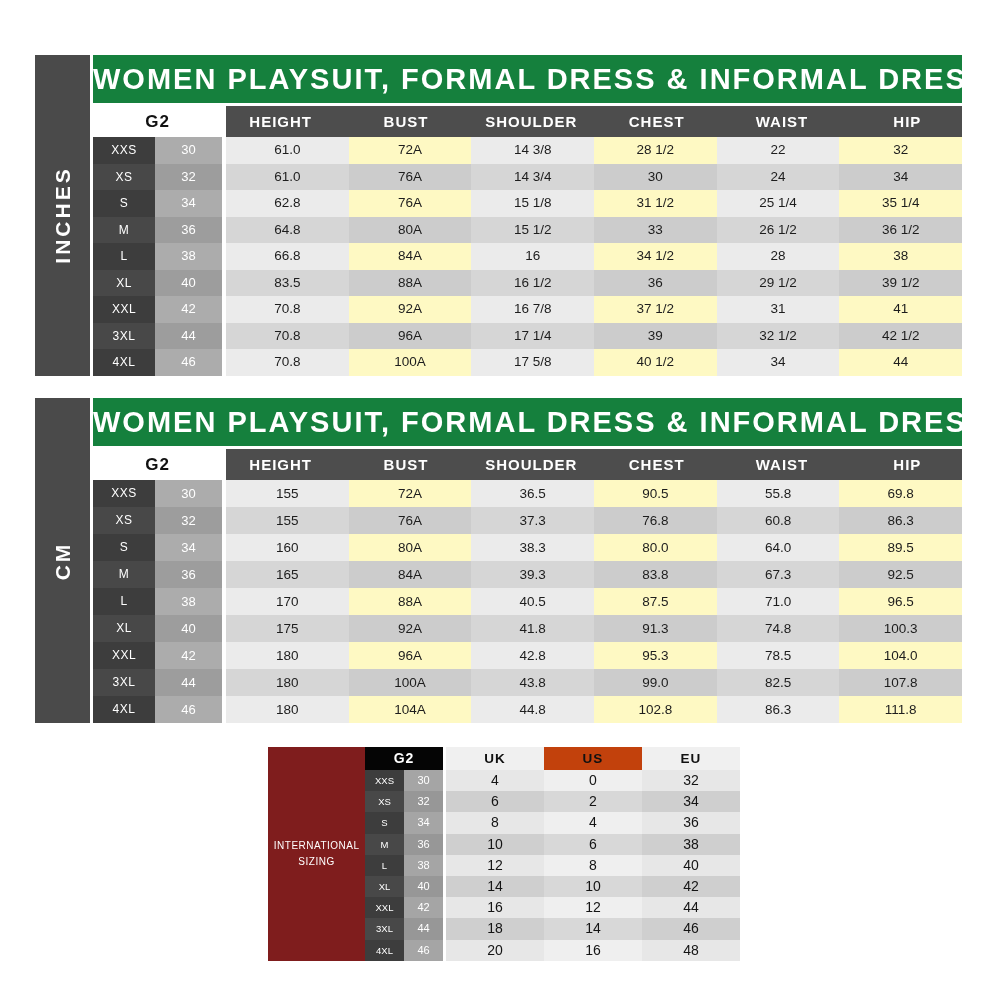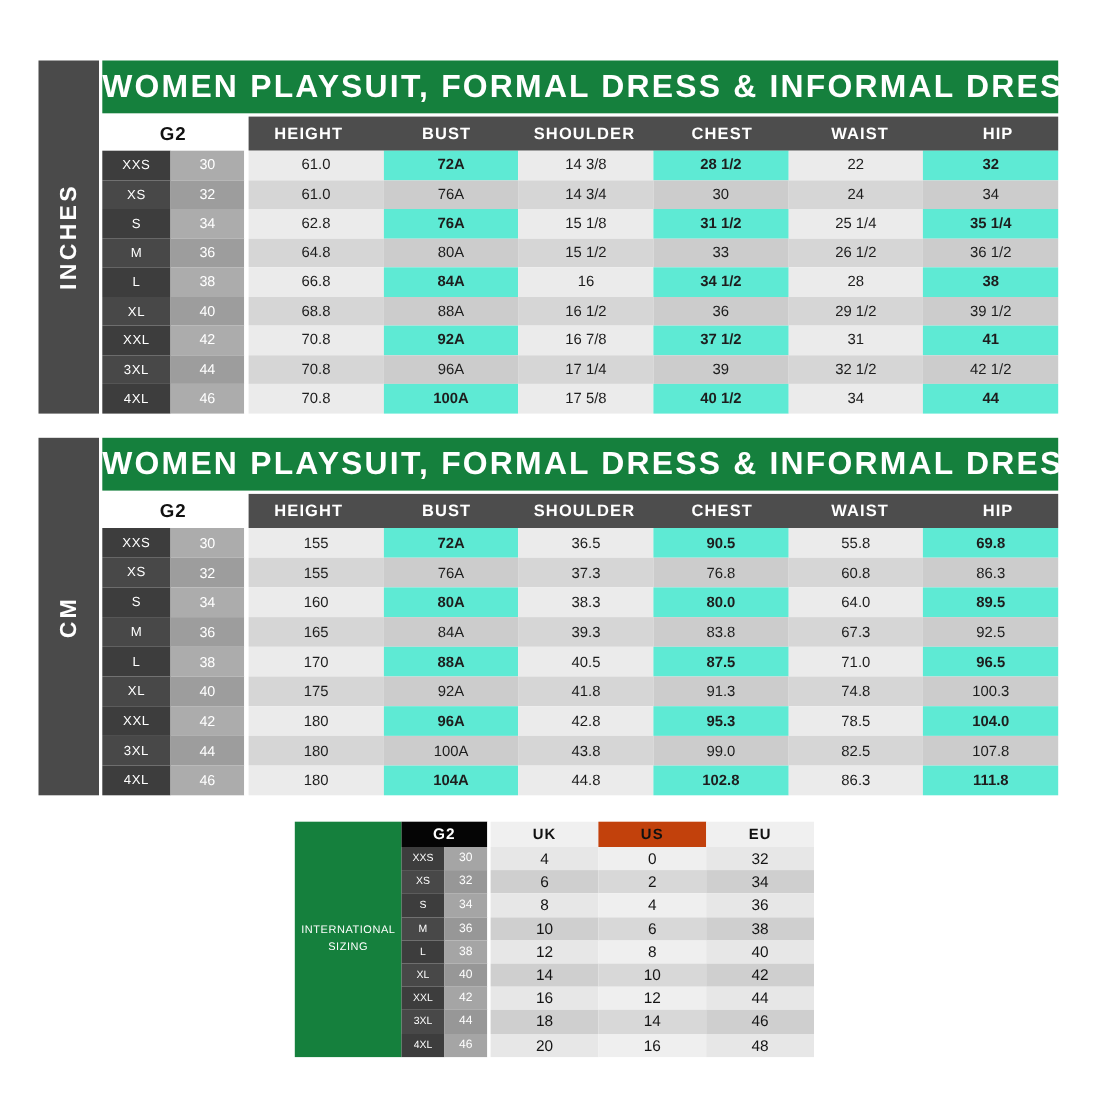--- a/index.html
+++ b/index.html
@@ -35,26 +35,26 @@
     font-weight:bold;letter-spacing:1px;
   }
   .row{display:flex;height:26.5px;line-height:26.5px;}
   #t-cm .row{height:27px;line-height:27px;}
   .sz{width:62px;flex:0 0 62px;text-align:center;color:#ffffff;font-size:12px;letter-spacing:0.5px;}
   .g2c{width:67px;flex:0 0 67px;text-align:center;color:#ffffff;font-size:13px;}
   .sp{width:4px;flex:0 0 4px;background:#ffffff;}
   .dc{flex:1;text-align:center;color:#1d1d1d;font-size:13.5px;}
   .row.odd  .sz{background:#3d3d3d;}  .row.even .sz{background:#484848;}
   .row.odd  .g2c{background:#acacac;} .row.even .g2c{background:#9d9d9d;}
-  .row.odd  .dc.cl{background:#ebebeb;} .row.odd  .dc.cd{background:#5eead4;font-weight:bold;}
+  .row.odd  .dc.cl{background:#ebebeb;} .row.odd  .dc.cd{background:#fef9c3;}
   .row.even .dc.cl{background:#d6d6d6;} .row.even .dc.cd{background:#cccccc;}
   
   #t-intl{position:absolute;left:268px;top:747px;width:472px;display:flex;}
   .intl-box{
-    width:97px;flex:0 0 97px;background:#15803d;color:#ffffff;
+    width:97px;flex:0 0 97px;background:#7f1d1d;color:#ffffff;
     display:flex;align-items:center;justify-content:center;text-align:center;
     font-size:10px;letter-spacing:0.5px;line-height:1.6;padding:0 20px;box-sizing:border-box;
   }
   .intl-content{flex:1;min-width:0;}
   .intl-header-row{display:flex;height:23px;line-height:23px;}
   .intl-g2{
     width:78px;flex:0 0 78px;background:#050505;color:#ffffff;
     text-align:center;font-size:14px;font-weight:bold;letter-spacing:1px;
   }
   .isp{width:3px;flex:0 0 3px;background:#ffffff;}
@@ -146,21 +146,21 @@
             <div class="dc cd">84A</div>
             <div class="dc cl">16</div>
             <div class="dc cd">34 1/2</div>
             <div class="dc cl">28</div>
             <div class="dc cd">38</div>
           </div>
           <div class="row even">
             <div class="sz">XL</div>
             <div class="g2c">40</div>
             <div class="sp"></div>
-            <div class="dc cl">68.8</div>
+            <div class="dc cl">83.5</div>
             <div class="dc cd">88A</div>
             <div class="dc cl">16 1/2</div>
             <div class="dc cd">36</div>
             <div class="dc cl">29 1/2</div>
             <div class="dc cd">39 1/2</div>
           </div>
           <div class="row odd">
             <div class="sz">XXL</div>
             <div class="g2c">42</div>
             <div class="sp"></div>

